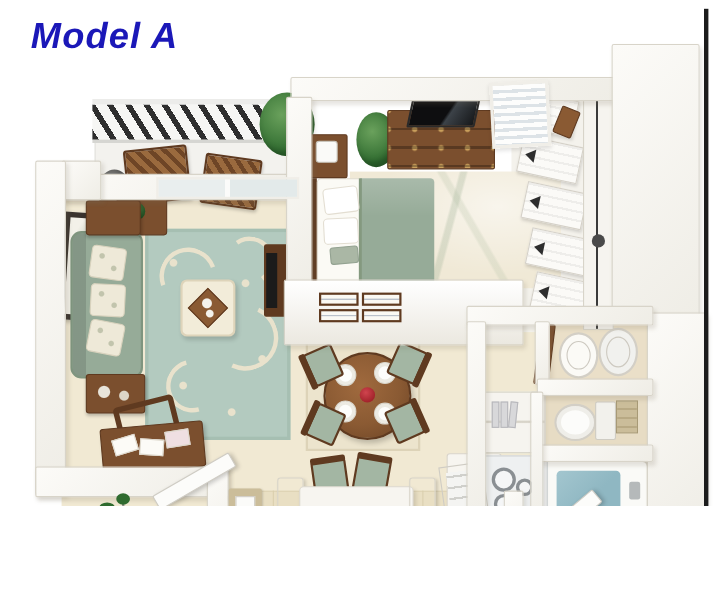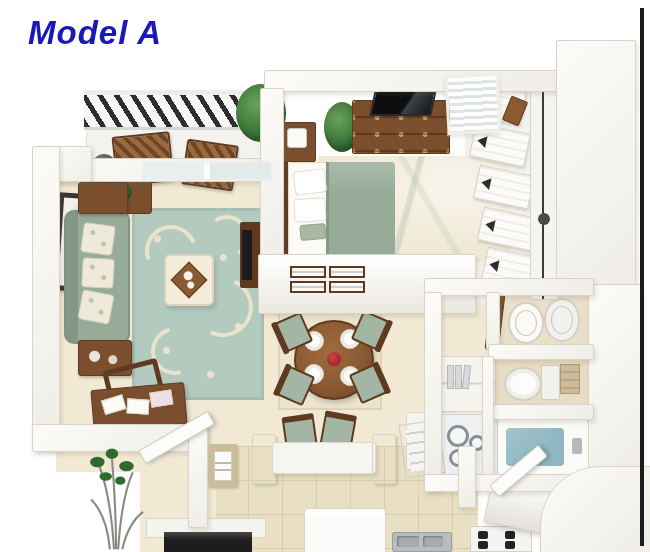--- a/index.html
+++ b/index.html
@@ -1,16 +1,16 @@
 <!DOCTYPE html>
 <html style="--title_blue: #1b18b8; --floor_beige: #f1e9d3; --floor_tile: #e9dfc3; --tile_line: #d8cdab; --wall_edge: #d8d4c9; --sofa_green: #96ab98; --cushion_green: #a3b6a3; --rug_teal: #b3cabf; --rug_cream: #e9e2cc; --bedroom_rug: #f0e9d6; --wood_dark: #5f3a20; --wood_mid: #7b4f2e; --wood_light: #8a5a33; --railing_dark: #2e2e2e; --water_teal: #8fb7c2; --plant_dark: #2f6b2f; --stem_gray: #8a8a85; --tv_dark: #1b1b1b; --steel_gray: #b9bdbe; --cream_white: #f2ecd9; --towel_tan: #cbbd9a; --accent_red: #a3242c;"><head>
 <meta charset="utf-8">
 <style>
   html,body{margin:0;padding:0;background:#fff;}
-  .stage{position:relative;width:650px;height:552px;background:#ffffff;overflow:hidden;
+  .stage{position:relative;width:650px;height:460px;background:#ffffff;overflow:hidden;
          font-family:"Liberation Sans",sans-serif;}
   .abs{position:absolute;}
 
   
   .title{left:28px;top:14px;font-size:33px;font-weight:bold;font-style:italic;
          letter-spacing:1px;color:var(--title_blue);}
 
   
   .base-floor{left:56px;top:166px;width:534px;height:306px;background:var(--floor_beige);}
   .kitchen-tile{left:214px;top:446px;width:264px;height:106px;background-color:var(--floor_tile);

